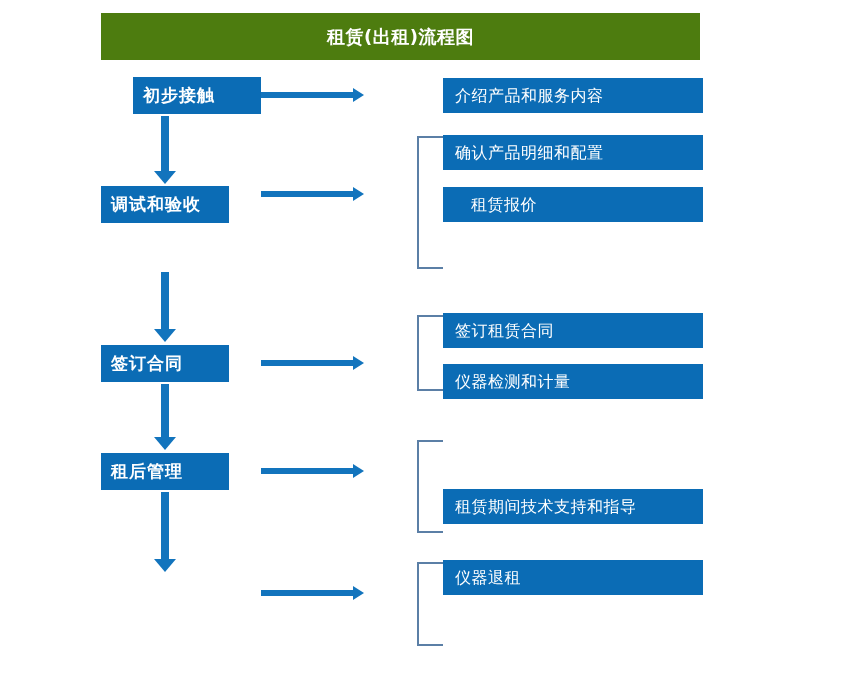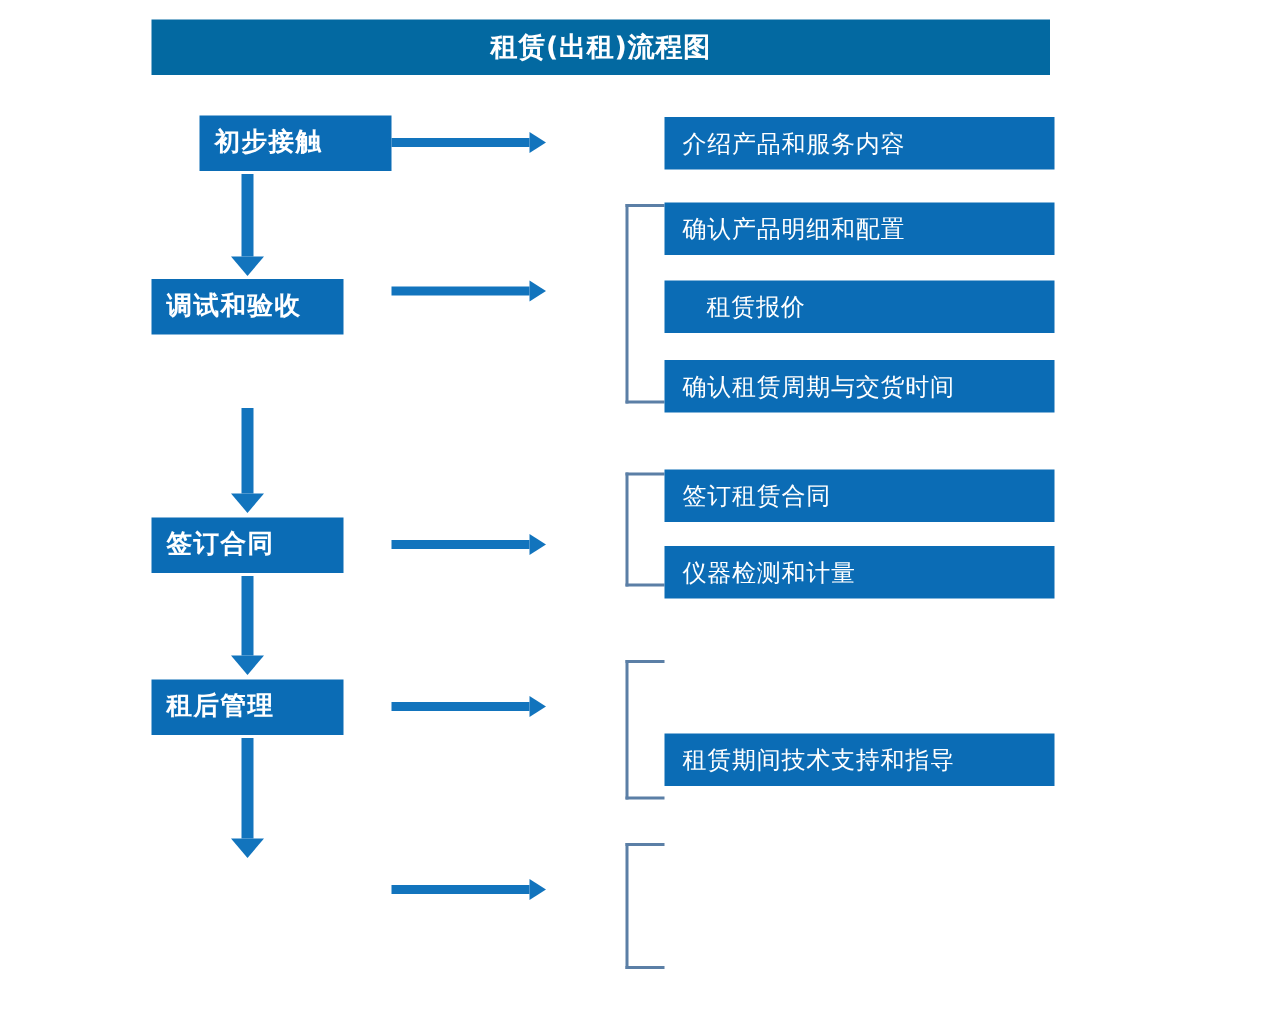--- a/index.html
+++ b/index.html
@@ -17,22 +17,22 @@
     background: #ffffff;
     overflow: hidden;
   }
 
   
   .title-bar {
     position: absolute;
     left: 101px;
     top: 13px;
     width: 599px;
-    height: 37px;
-    background: #0369a1;
+    height: 47px;
+    background: #4d7c0f;
     color: #ffffff;
     font-size: 18px;
     font-weight: bold;
     letter-spacing: 0.5px;
     display: flex;
     align-items: center;
     justify-content: center;
     line-height: 1;
   }
 
@@ -177,18 +177,18 @@
   </div>
 
   <div class="bracket" style="left:417px; top:136px; height:133px;"></div>
   <div class="bracket" style="left:417px; top:315px; height:76px;"></div>
   <div class="bracket" style="left:417px; top:440px; height:93px;"></div>
   <div class="bracket" style="left:417px; top:562px; height:84px;"></div>
 
   <div class="detail-box" style="top:78px;">介绍产品和服务内容</div>
   <div class="detail-box" style="top:135px;">确认产品明细和配置</div>
   <div class="detail-box" style="top:187px;padding-left:28px;">租赁报价</div>
-  <div class="detail-box" style="top:240px;">确认租赁周期与交货时间</div>
   <div class="detail-box" style="top:313px;">签订租赁合同</div>
   <div class="detail-box" style="top:364px;">仪器检测和计量</div>
   <div class="detail-box" style="top:489px;">租赁期间技术支持和指导</div>
+  <div class="detail-box" style="top:560px;">仪器退租</div>
 
 </div>
 
 </body></html>

